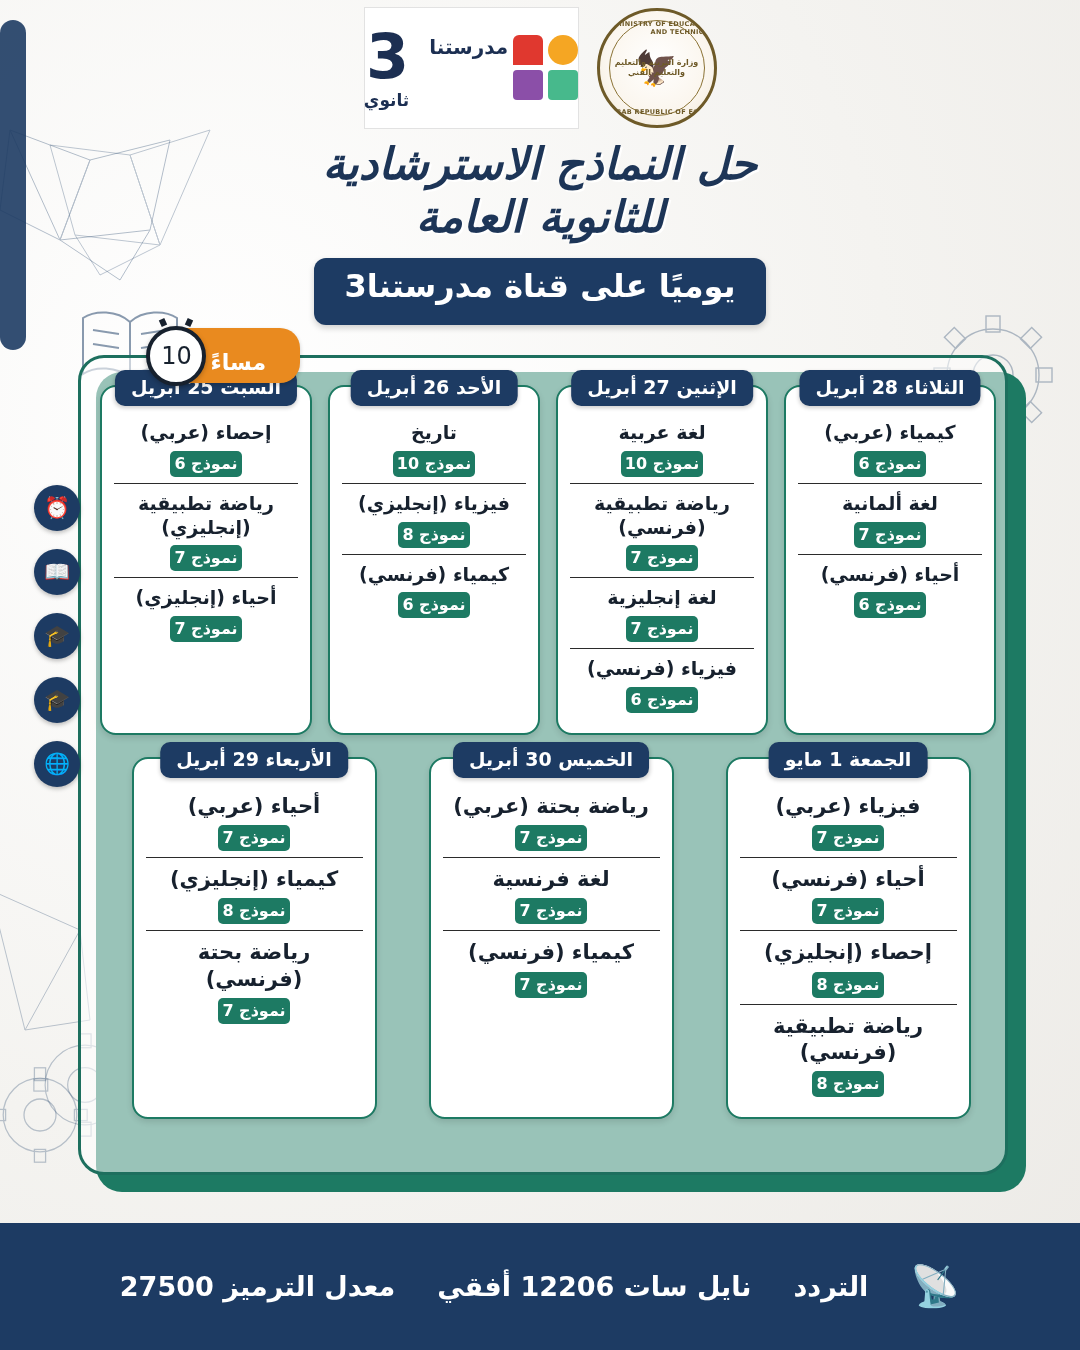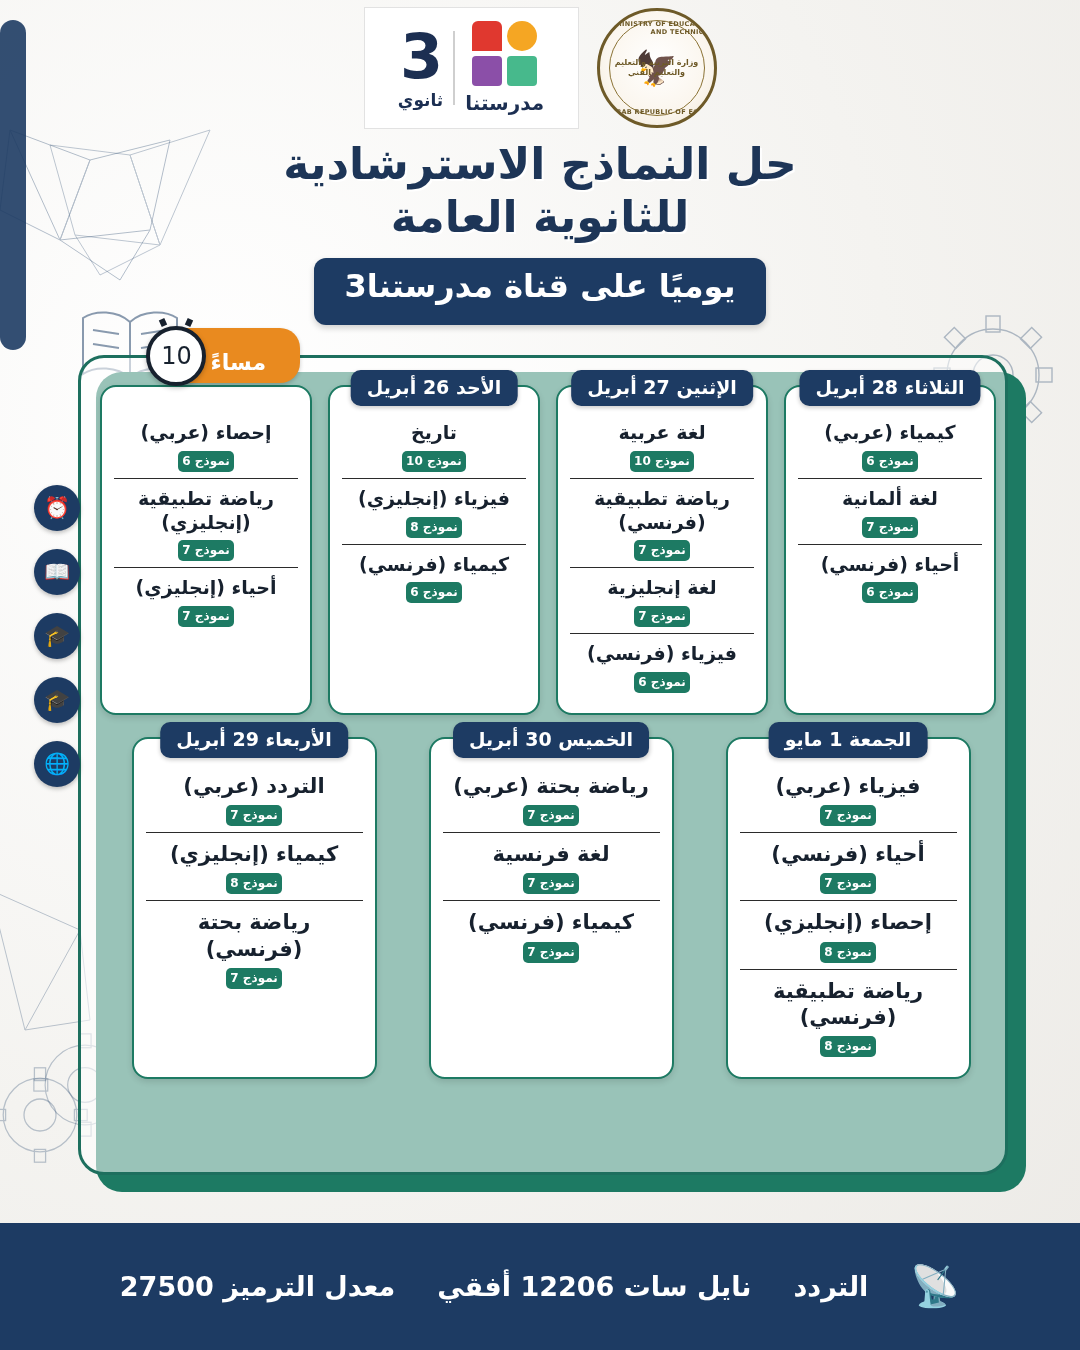--- a/index.html
+++ b/index.html
@@ -34,21 +34,21 @@
     display: flex; align-items: center; justify-content: center;
     gap: 10px;
   }
   .logo-num {
     display: flex; flex-direction: column; align-items: center;
     line-height: 1;
   }
   .logo-num .big { font-size: 62px; font-weight: bold; color: #1c2f52; letter-spacing: -2px; }
   .logo-num .small { font-size: 17px; font-weight: bold; color: #1c2f52; margin-top: 4px;}
   .logo-divider { width: 2px; height: 74px; background: #cfcfcf; }
-  .logo-right { display: flex; flex-direction: column; align-items: center; gap: 5px;}
+  .logo-right { display: flex; flex-direction: row; align-items: flex-start; gap: 5px;}
   .logo-grid {
     display: grid; grid-template-columns: 30px 30px; grid-template-rows: 30px 30px;
     gap: 5px;
   }
   .sq { border-radius: 4px; }
   .sq.o { background: #f5a623; border-radius: 50%; }
   .sq.r { background: #e0382f; border-radius: 6px 6px 0 0; }
   .sq.g { background: #47b98c; }
   .sq.p { background: #8b4fa8; }
   .logo-word { font-size: 20px; font-weight: bold; color: #1c2f52; }
@@ -81,20 +81,21 @@
 
   
   .title-wrap {
     position: absolute; top: 138px; left: 0; right: 0;
     text-align: center; z-index: 5;
   }
   .title-main {
     font-size: 44px; font-weight: bold; color: #1d3557;
     line-height: 1.2;
     text-shadow: 2px 2px 0 rgba(255,255,255,.9);
+    font-style: italic;
   }
   .subtitle-pill {
     display: inline-block; margin-top: 14px;
     background: #1d3b63; color: #ffffff;
     font-size: 32px; font-weight: bold;
     padding: 9px 30px 20px; border-radius: 12px;
     box-shadow: 0 3px 6px rgba(0,0,0,.18);
   }
 
   
@@ -181,21 +182,21 @@
     border-bottom: 1px solid #2b2b2b;
   }
   .subject:last-child { border-bottom: none; }
   .subject-name {
     font-size: 19px; font-weight: bold; color: #17212e; line-height: 1.25;
   }
   .row2 .subject-name { font-size: 21px; }
   .model-badge {
     display: inline-block; margin-top: 6px;
     background: #1d7a63; color: #fff;
-    font-size: 12px; font-weight: bold;
+    font-size: 16px; font-weight: bold;
     padding: 3px 4px 4px; border-radius: 5px;
   }
 
   
   .footer {
     position: absolute; bottom: 0; left: 0; right: 0; height: 127px;
     background: #1d3b63; color: #fff;
     display: flex; align-items: center; justify-content: center;
     gap: 42px; z-index: 8;
     padding: 0 34px;
@@ -394,20 +395,21 @@
           <div class="subject-name">فيزياء (إنجليزي)</div>
           <div class="model-badge">نموذج 8</div>
         </div>
         <div class="subject">
           <div class="subject-name">كيمياء (فرنسي)</div>
           <div class="model-badge">نموذج 6</div>
         </div>
       </div>
 
       <div class="card">
+        <div class="card-head">السبت 25 أبريل</div>
         <div class="subject">
           <div class="subject-name">إحصاء (عربي)</div>
           <div class="model-badge">نموذج 6</div>
         </div>
         <div class="subject">
           <div class="subject-name">رياضة تطبيقية (إنجليزي)</div>
           <div class="model-badge">نموذج 7</div>
         </div>
         <div class="subject">
           <div class="subject-name">أحياء (إنجليزي)</div>
@@ -450,21 +452,21 @@
         </div>
         <div class="subject">
           <div class="subject-name">كيمياء (فرنسي)</div>
           <div class="model-badge">نموذج 7</div>
         </div>
       </div>
 
       <div class="card">
         <div class="card-head">الأربعاء 29 أبريل</div>
         <div class="subject">
-          <div class="subject-name">التردد (عربي)</div>
+          <div class="subject-name">أحياء (عربي)</div>
           <div class="model-badge">نموذج 7</div>
         </div>
         <div class="subject">
           <div class="subject-name">كيمياء (إنجليزي)</div>
           <div class="model-badge">نموذج 8</div>
         </div>
         <div class="subject">
           <div class="subject-name">رياضة بحتة (فرنسي)</div>
           <div class="model-badge">نموذج 7</div>
         </div>

